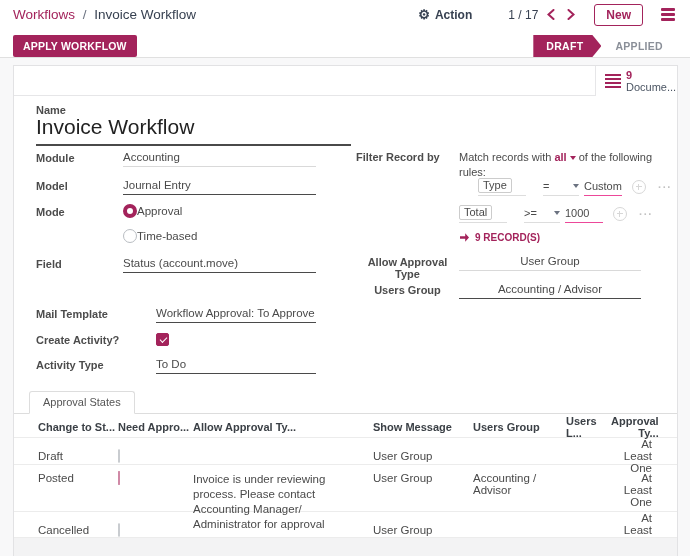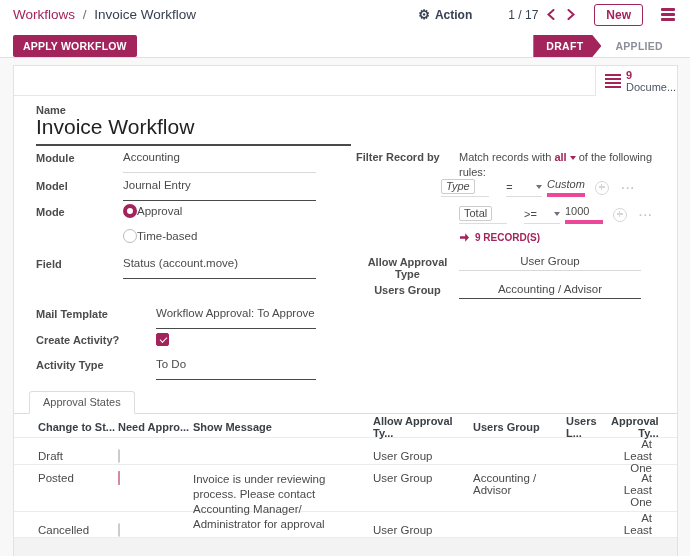--- a/index.html
+++ b/index.html
@@ -54,21 +54,21 @@
 
   
   .abs { position:absolute; }
   .flabel { font-size:11px; font-weight:700; color:#4c4c4c; }
   .fval { font-size:11.5px; color:#4a4a4a; }
   .u-light { border-bottom:1px solid #d9d9d9; }
   .u-dark { border-bottom:1px solid #4a4a4a; }
   .frow { display:flex; align-items:flex-start; }
   .frow .flabel { width:87px; flex:none; padding-top:1px; }
   .frow.wide .flabel { width:120px; }
-  .frow .fvalbox { width:193px; padding-bottom:9px; }
+  .frow .fvalbox { width:193px; padding-bottom:3px; }
   .frow.wide .fvalbox { width:160px; }
 
   .name-label { left:22px; top:38px; }
   .name-value { left:22px; top:49px; width:315px; font-size:21px; color:#222;
     border-bottom:2px solid #4a4a4a; padding-bottom:5px; }
 
   
   .radio { width:14px; height:14px; border:1px solid #b9bdc2; border-radius:50%; background:#fff; flex:none; }
   .radio.is-checked { border:4.5px solid #a3235b; }
   .radio-row { display:flex; align-items:center; gap:0; font-size:11.5px; color:#4a4a4a; cursor:pointer; }
@@ -82,21 +82,21 @@
   .intro { font-size:11px; color:#4a4a4a; line-height:15px; }
   .match-mode { color:#a3235b; font-weight:600; }
   .caret { display:inline-block; width:0; height:0; border-left:3.5px solid transparent;
     border-right:3.5px solid transparent; border-top:4px solid #6b7280; vertical-align:middle; margin-left:3px; }
   .caret.brandc { border-top-color:#a3235b; }
   .rule { display:flex; align-items:flex-end; font-size:11px; color:#4a4a4a; }
   .rule-field { width:48px; border-bottom:1px solid #ddd; padding-bottom:2px; }
   .tag { display:inline-block; border:1px solid #ccc; border-radius:2px; padding:0 4px 1px; background:#fff; }
   .rule-op { width:36px; margin-left:17px; border-bottom:1px solid #ddd; padding-bottom:3px;
     display:flex; justify-content:space-between; align-items:center; }
-  .rule-val { width:38px; margin-left:5px; border-bottom:4px solid #ec4899; padding-bottom:3px;
+  .rule-val { width:38px; margin-left:5px; border-bottom:1px solid #ec4899; padding-bottom:3px;
     display:flex; justify-content:space-between; align-items:center; white-space:nowrap; overflow:hidden; }
   .plus-icon { width:14px; height:14px; margin-left:10px; border:1.5px solid #d7d7d7; border-radius:50%;
     position:relative; cursor:pointer; flex:none; align-self:center; }
   .plus-icon::before, .plus-icon::after { content:""; position:absolute; background:#d7d7d7; }
   .plus-icon::before { left:2.5px; top:4.75px; width:6px; height:1.5px; }
   .plus-icon::after { left:4.75px; top:2.5px; width:1.5px; height:6px; }
   .dots { margin-left:12px; color:#c2c2c2; font-weight:700; letter-spacing:1px; font-size:11px; align-self:center; cursor:pointer; }
   .records-link { display:flex; align-items:center; gap:5px; color:#a3235b; font-size:10px; font-weight:700; cursor:pointer; }
 
   .rrow { display:flex; align-items:flex-start;text-align:center; }
@@ -227,21 +227,21 @@
       <span class="fvalbox u-dark fval">To Do</span>
     </div>
 
     <div class="abs flabel" style="left:342px; top:85px;">Filter Record by</div>
     <div class="abs intro" style="left:445px; top:84px; width:196px;">
       <span>Match records with</span>
       <span class="match-mode"><span>all</span><span class="caret brandc"></span></span>
       <span>of the following rules:</span>
     </div>
 
-    <div class="abs rule" style="left:427px; top:112px;font-style:italic;">
+    <div class="abs rule" style="left:464px; top:112px;">
       <span class="rule-field"><span class="tag">Type</span></span>
       <span class="rule-op">
           <span>=</span>
           <span class="caret"></span>
         </span>
       <span class="rule-val">
           <span>Custom</span>
         </span>
       <span class="plus-icon"></span>
       <span class="dots">···</span>
@@ -277,22 +277,22 @@
       <span class="fvalbox u-dark fval">Accounting / Advisor</span>
     </div>
 
     <div class="tabbar">
       <span class="tab">Approval States</span>
     </div>
 
     <div class="grid thead">
       <div>Change to St...</div>
       <div>Need Appro...</div>
+      <div>Allow Approval Ty...</div>
       <div>Show Message</div>
-      <div>Allow Approval Ty...</div>
       <div>Users Group</div>
       <div>Users L...</div>
       <div>Approval Ty...</div>
     </div>
 
     <div class="grid trow row-draft">
       <div>Draft</div>
       <div><span class="cb muted"></span></div>
       <div class="msg"></div>
       <div>User Group</div>

